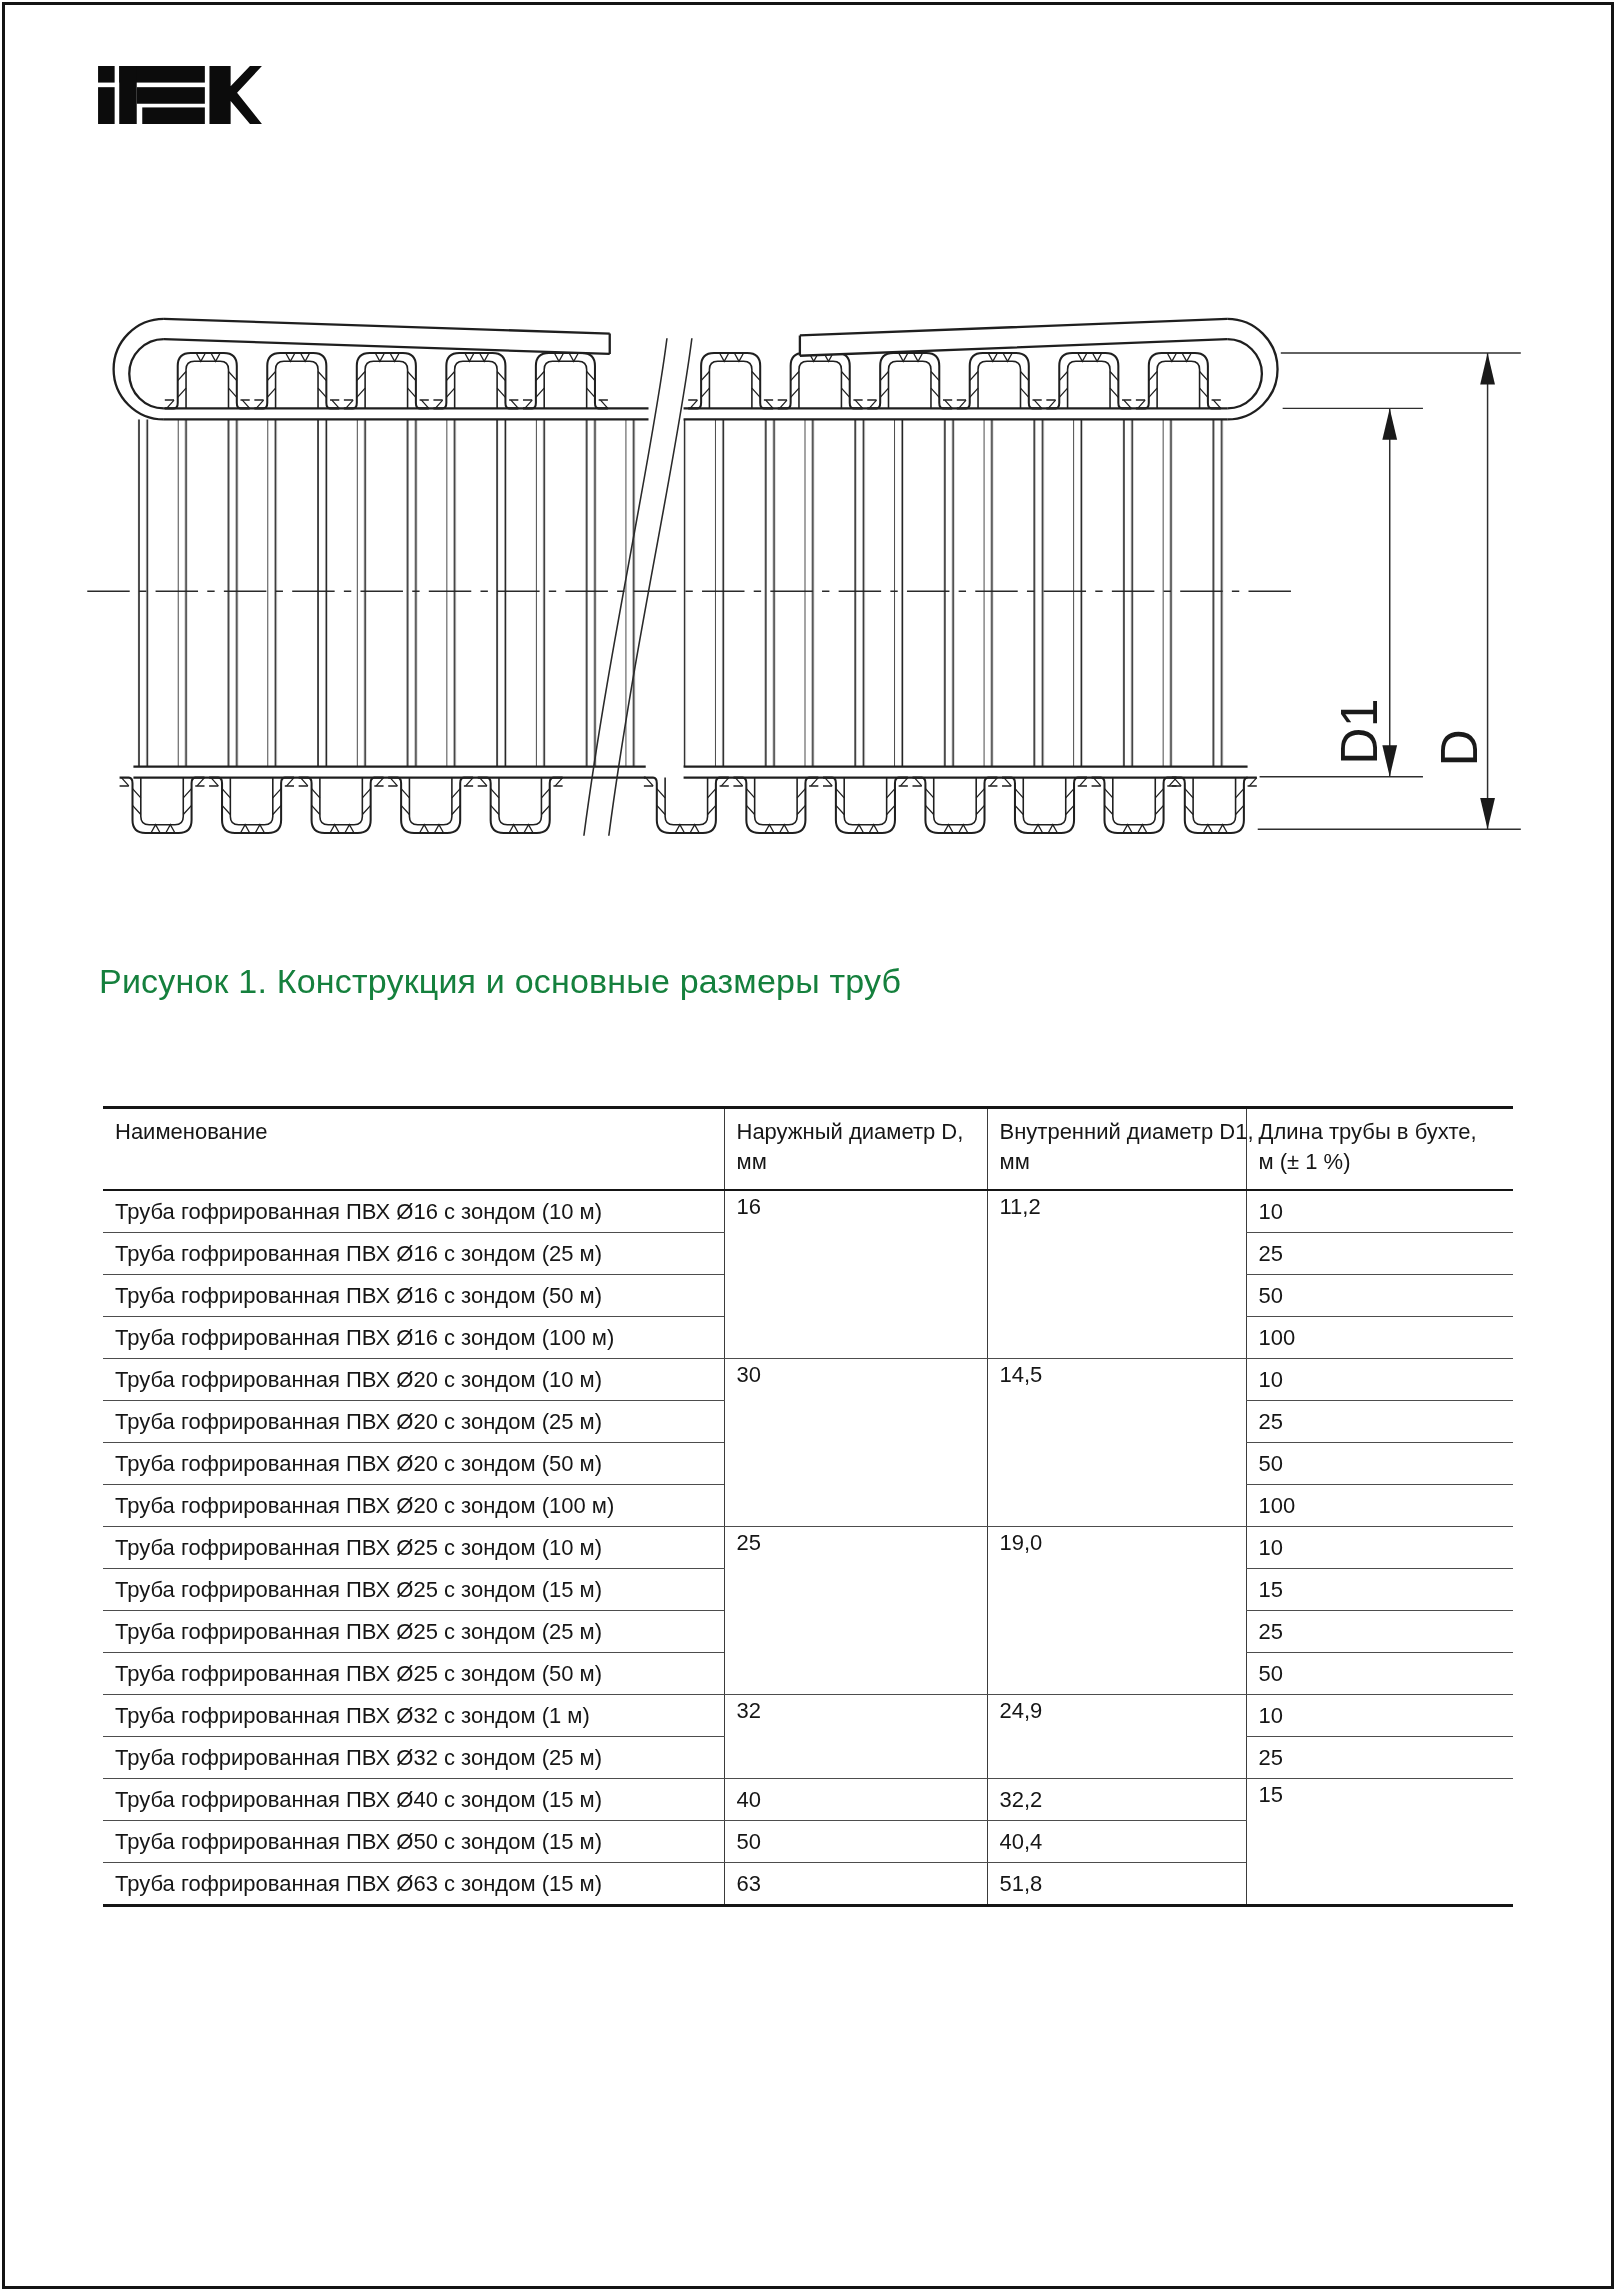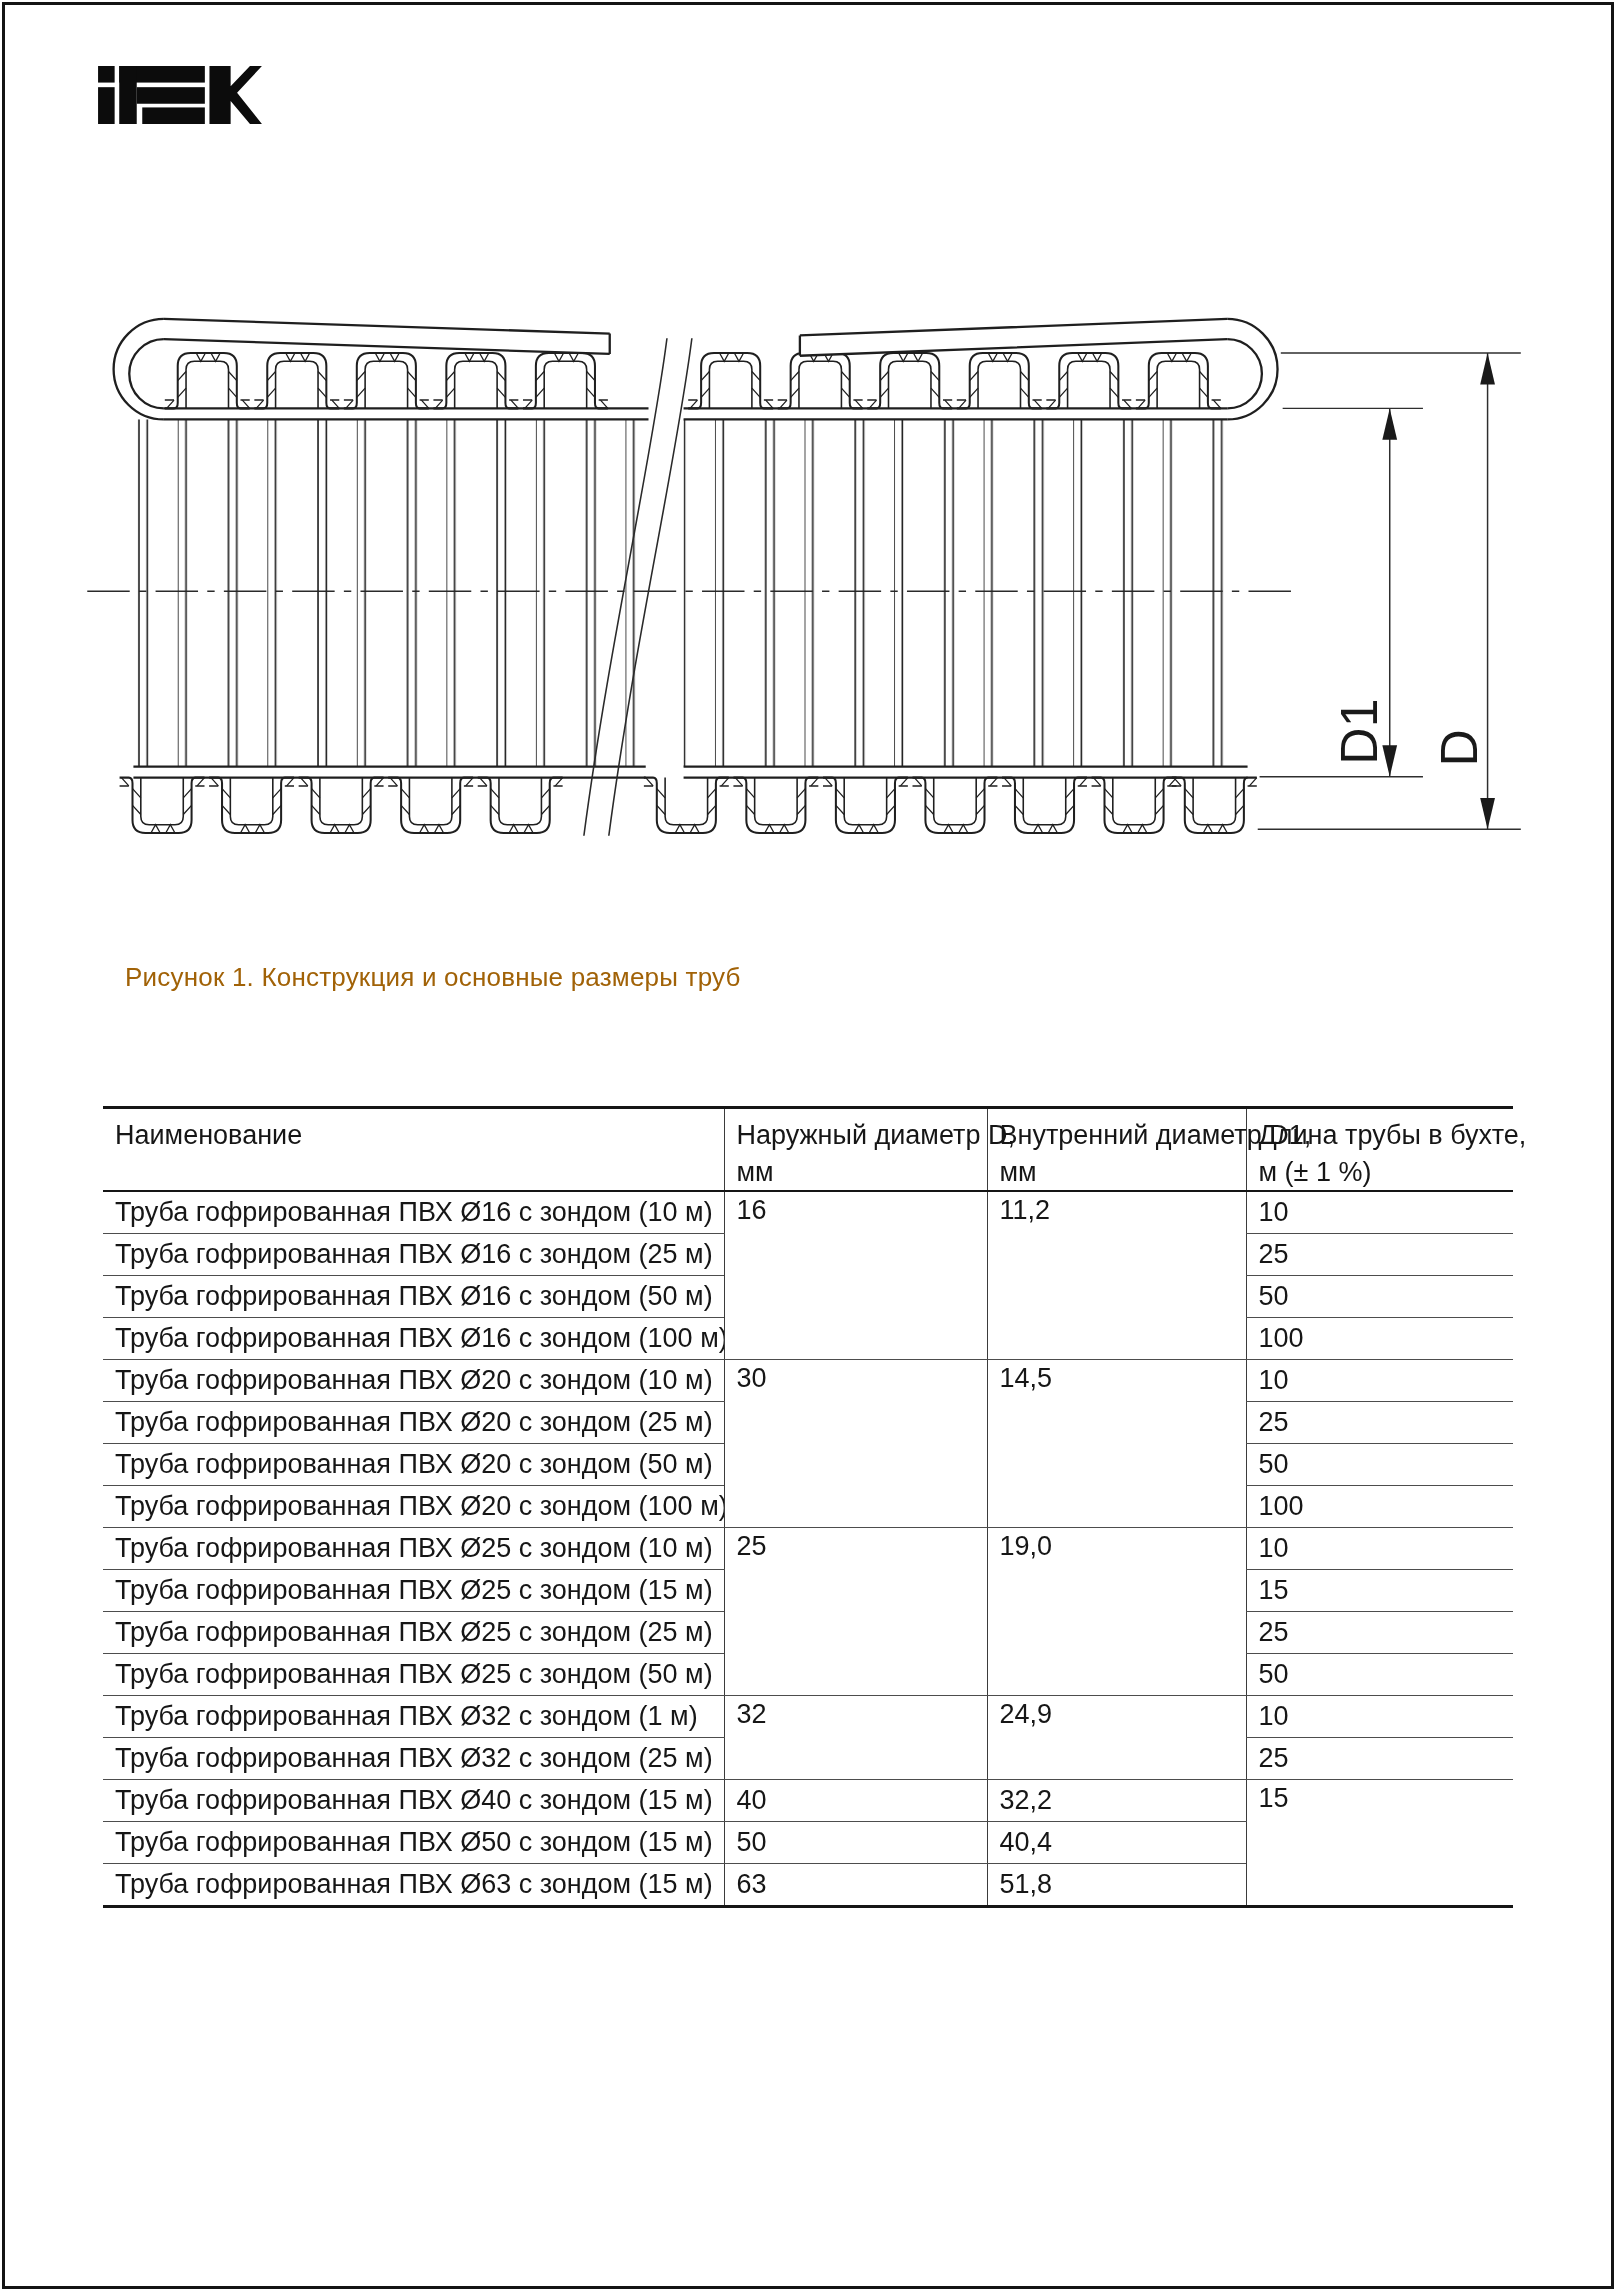--- a/index.html
+++ b/index.html
@@ -12,28 +12,28 @@
     overflow:hidden;
   }
   .page-frame{
     position:absolute;left:1.8px;top:1.8px;right:2.8px;bottom:2.8px;
     border:3.7px solid #141414;
     pointer-events:none;
   }
   .logo{position:absolute;left:98px;top:66px;width:164px;height:58px;}
   .figure{position:absolute;left:78px;top:305px;width:1477px;height:540px;}
   .figure-caption{
-    position:absolute;left:125px;top:962px;
-    font-size:26px;color:#a16207;letter-spacing:0.2px;
+    position:absolute;left:99px;top:962px;
+    font-size:34px;color:#15803d;letter-spacing:0.2px;
     white-space:nowrap;
   }
   .spec-table{
     position:absolute;left:103px;top:1106px;width:1410px;
     border-collapse:collapse;table-layout:fixed;
-    font-size:27px;color:#161616;
+    font-size:22px;color:#161616;
   }
   .spec-table col.c1{width:621px}
   .spec-table col.c2{width:263px}
   .spec-table col.c3{width:259px}
   .spec-table col.c4{width:267px}
   .spec-table thead th{
     height:72px;
     border-top:3.7px solid #151515;
     border-bottom:2.8px solid #151515;
     text-align:left;vertical-align:top;

